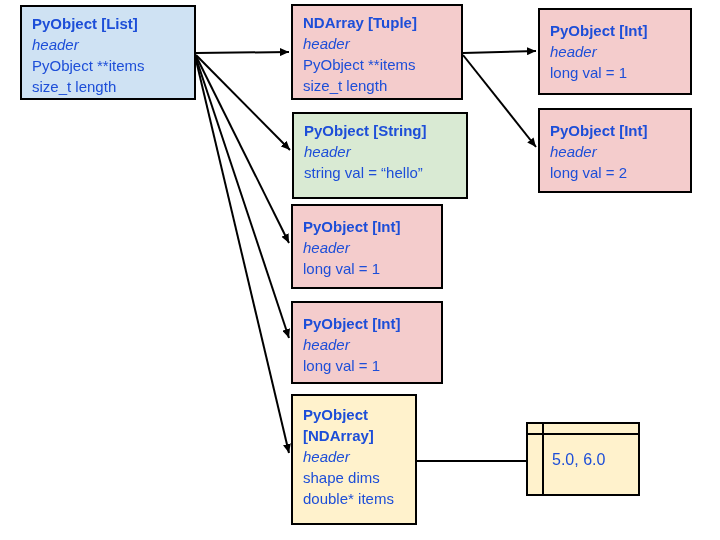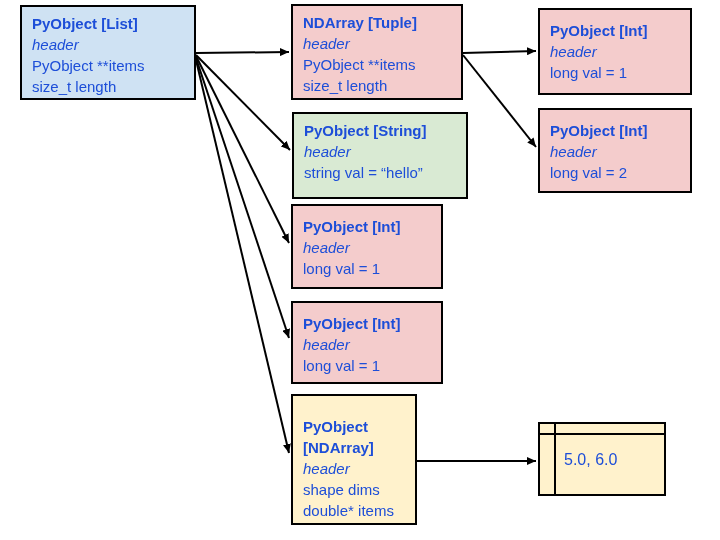--- a/index.html
+++ b/index.html
@@ -24,22 +24,22 @@
   .box .title { font-weight: bold; }
   .box .italic { font-style: italic; }
 
   .node-list    { left: 20px;  top: 5px;   width: 176px; height: 95px;  background: #cfe2f3; }
   .node-tuple   { left: 291px; top: 4px;   width: 172px; height: 96px;  background: #f4cccc; }
   .node-int1    { left: 538px; top: 8px;   width: 154px; height: 87px;  background: #f4cccc; padding-top: 10px; }
   .node-int2    { left: 538px; top: 108px; width: 154px; height: 85px;  background: #f4cccc; padding-top: 10px; }
   .node-string  { left: 292px; top: 112px; width: 176px; height: 87px;  background: #d9ead3; }
   .node-int3    { left: 291px; top: 204px; width: 152px; height: 85px;  background: #f4cccc; padding-top: 10px; }
   .node-int4    { left: 291px; top: 301px; width: 152px; height: 83px;  background: #f4cccc; padding-top: 10px; }
-  .node-ndarray { left: 291px; top: 394px; width: 126px; height: 131px; background: #fff2cc; padding-top: 20px; }
-  .node-array   { left: 538px; top: 422px; width: 128px; height: 74px;  background: #fff2cc; padding: 0; }
+  .node-ndarray { left: 291px; top: 394px; width: 126px; height: 131px; background: #fff2cc; padding-top: 8px; }
+  .node-array   { left: 526px; top: 422px; width: 114px; height: 74px;  background: #fff2cc; padding: 0; }
 
   .node-array .vline {
     position: absolute; left: 14px; top: 0; bottom: 0; width: 2px; background: #000000;
   }
   .node-array .hline {
     position: absolute; left: 0; right: 0; top: 9px; height: 2px; background: #000000;
   }
   .node-array .cell-value {
     position: absolute; left: 24px; top: 25px; font-size: 16px; line-height: 22px;
   }

